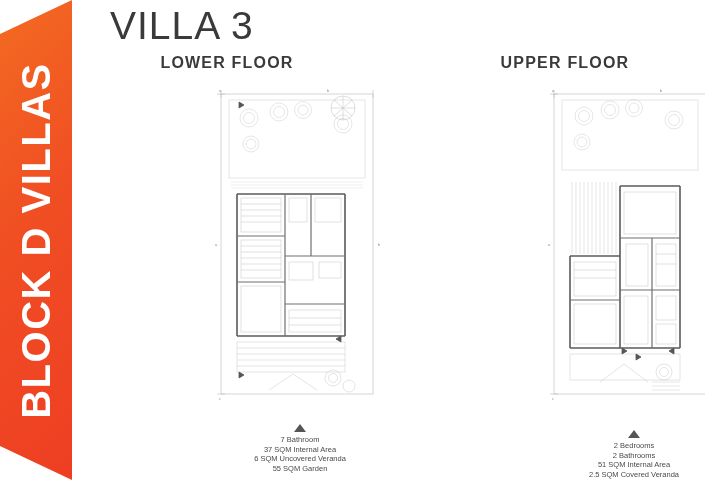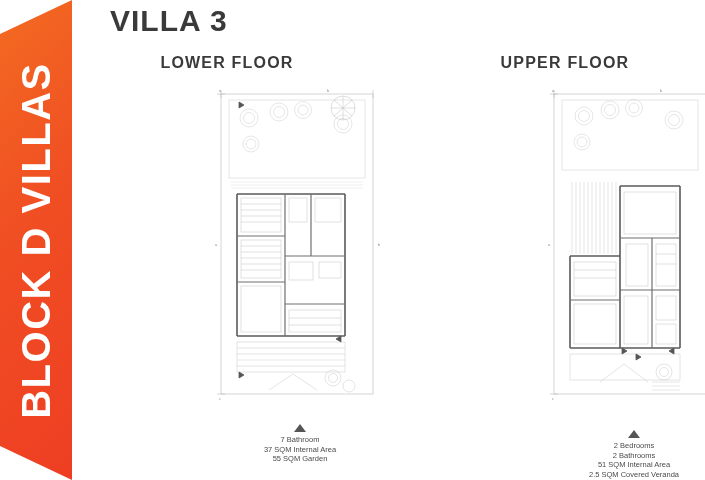--- a/index.html
+++ b/index.html
@@ -53,22 +53,22 @@
     font-size: 40px;
     font-weight: bold;
     letter-spacing: 1.5px;
     font-family: "Liberation Sans", sans-serif;
   }
 
   
   .villa-title {
     position: absolute;
     left: 110px; top: 4px;
-    font-size: 30px;
-    font-weight: bold;
+    font-size: 39px;
+    font-weight: normal;
     color: #3a3a3a;
     letter-spacing: 1px;
   }
   .floor-title {
     position: absolute;
     top: 54px;
     font-size: 16px;
     font-weight: bold;
     color: #3a3a3a;
     letter-spacing: 1.2px;
@@ -338,20 +338,21 @@
         <path d="M126 262 l-5 3 l5 3 z"></path>
         <path d="M88 268 l5 3 l-5 3 z"></path>
       </g>
     </svg>
   </div>
 
   <div class="caption" id="caption-lower">
     <span class="arrow"></span>
     <div>7 Bathroom</div>
     <div>37 SQM Internal Area</div>
+    <div>6 SQM Uncovered Veranda</div>
     <div>55 SQM Garden</div>
   </div>
 
   <div class="caption" id="caption-upper">
     <span class="arrow"></span>
     <div>2 Bedrooms</div>
     <div>2 Bathrooms</div>
     <div>51 SQM Internal Area</div>
     <div>2.5 SQM Covered Veranda</div>
   </div>

